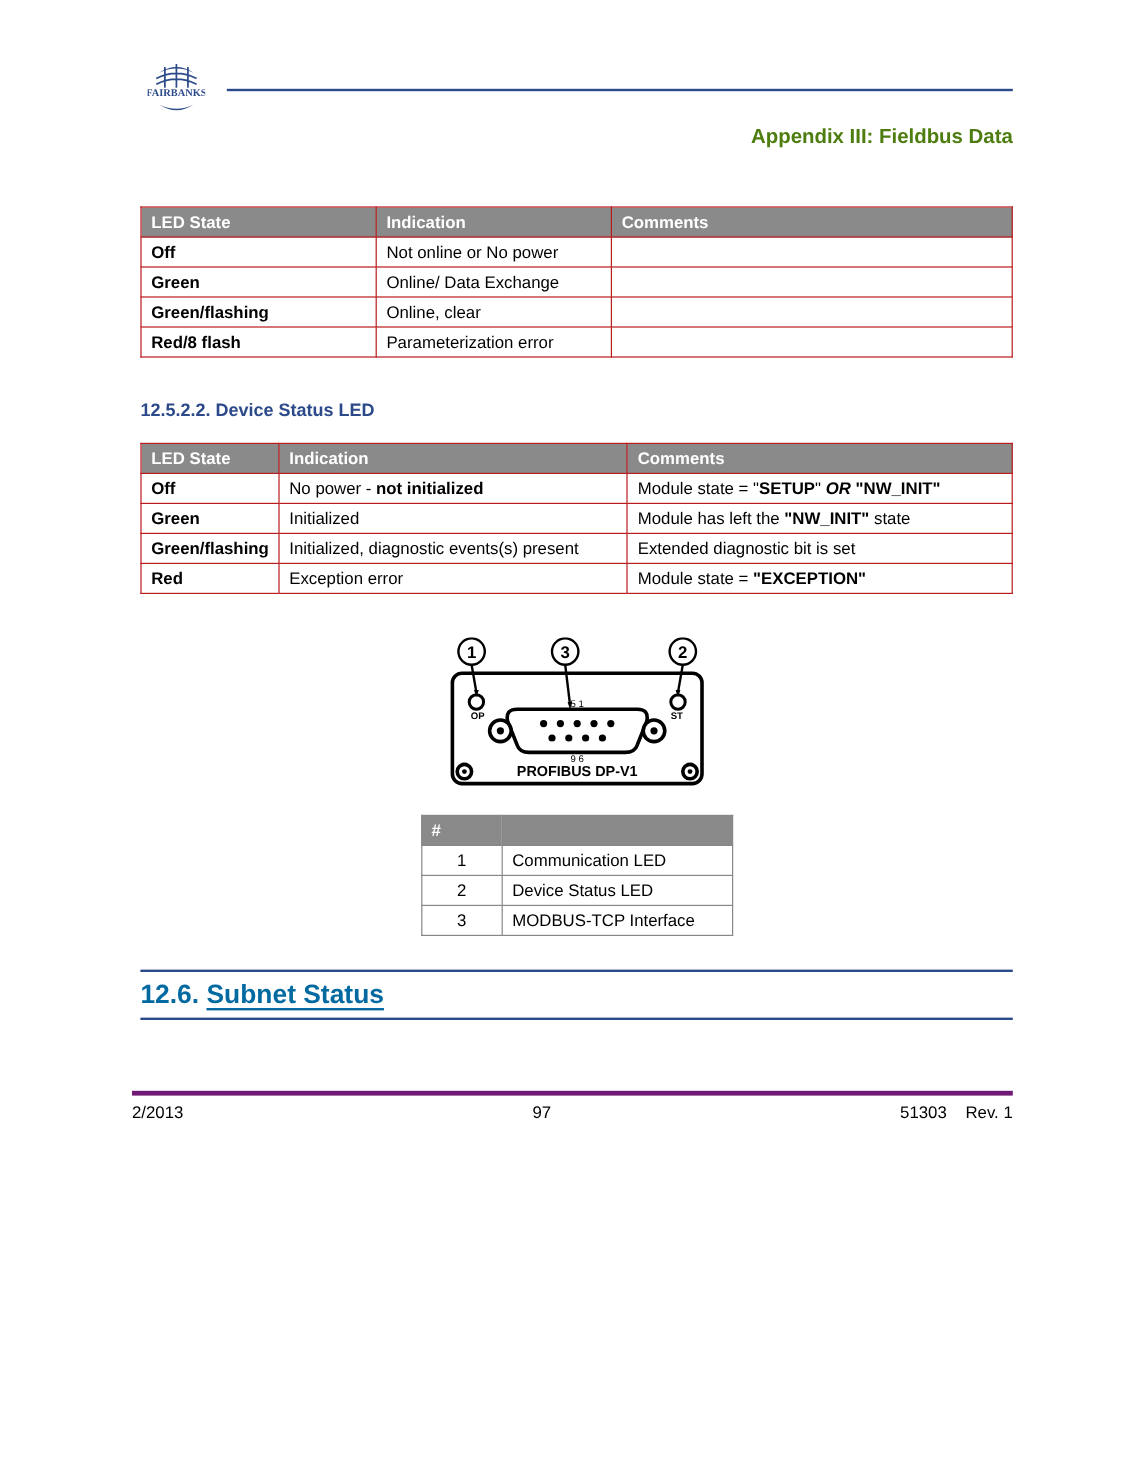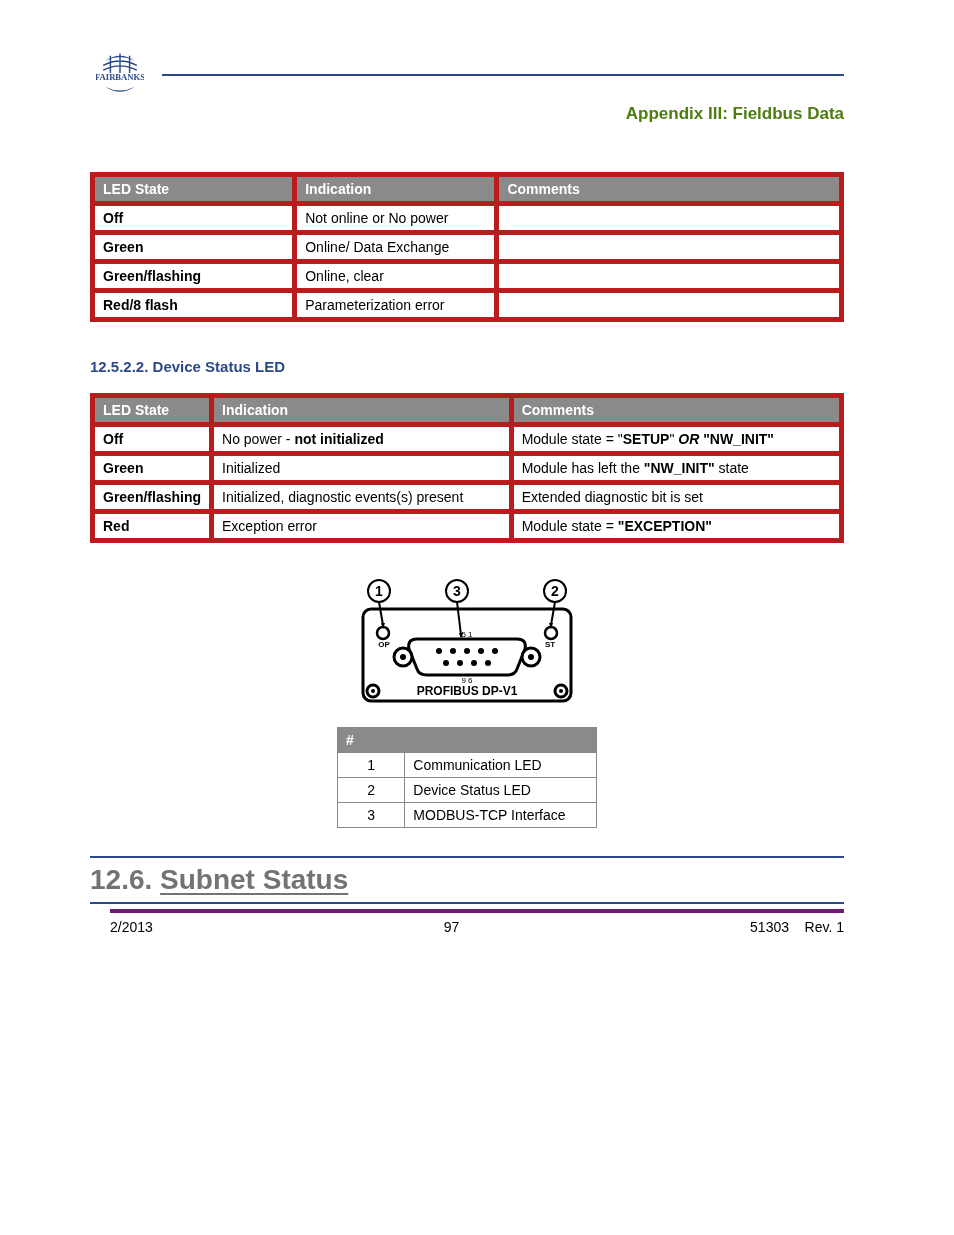--- a/index.html
+++ b/index.html
@@ -1,41 +1,41 @@
 <!DOCTYPE html>
 <html><head>
 <meta charset="utf-8">
 <style>
   * { box-sizing: border-box; }
   body { margin: 0; font-family: Arial, Helvetica, sans-serif; font-size: 14px; background: #fff; color: #000; }
-  .page { width: 954px; height: 983px; position: relative; padding: 50px 110px 0 90px; }
+  .page { width: 954px; height: 983px; position: relative; padding: 50px 110px 0 117px; }
   .logo-row { display: flex; align-items: center; margin-bottom: 10px; }
   .logo-wrap { width: 60px; height: 50px; display:flex; align-items:center; justify-content:center; }
   .logo-svg { width: 48px; height: 48px; }
   .header-hr { flex: 1; height: 0; border-top: 2px solid #2c4a8a; margin-left: 12px; }
   .appendix-title { text-align: right; color: #4d7c0f; font-weight: bold; font-size: 17px; margin-top: -6px; margin-bottom: 48px; }
   .section-sub { color: #2c4a8a; font-weight: bold; font-size: 15px; margin-bottom: 18px; }
   .tbl { width: 100%; border-collapse: collapse; margin-bottom: 36px; }
-  .tbl th, .tbl td { border: 5px solid #b91c1c; padding: 4px 8px; text-align: left; font-size: 14px; vertical-align: top; }
+  .tbl th, .tbl td { border: 1px solid #b91c1c; padding: 4px 8px; text-align: left; font-size: 14px; vertical-align: top; }
   .tbl th { background: #8a8a8a; color: #fff; font-weight: bold; }
   .dbl-left { border-left: 3px double #888; }
   .w-state { width: 27%; }
   .w-ind   { width: 27%; }
   .bold { font-weight: bold; }
   .t2 .c-state { width: 12%; }
   .t2 .c-ind   { width: 40%; }
   .diagram-wrap { display:flex; justify-content:center; margin-bottom: 18px; }
   .diag-svg { width: 220px; height: 130px; }
   .mini-tbl { width: 260px; border-collapse: collapse; margin: 0 auto 28px auto; }
   .mini-tbl th, .mini-tbl td { border: 1px solid #888; padding: 4px 8px; font-size: 14px; text-align:left; vertical-align: top;}
   .mini-tbl th { background: #8a8a8a; color:#fff; font-weight:bold;}
   .mini-tbl td.num { text-align:center; width: 26%; }
   .mini-dbl { border-left: 3px double #888; }
   .section-hr { border: none; border-top: 2px solid #2c4a8a; margin: 6px 0 6px 0; }
-  .sec-num-title { color:#737373; font-weight: bold; font-size: 28px; margin-bottom: 6px; }
+  .sec-num-title { color:#0369a1; font-weight: bold; font-size: 22px; margin-bottom: 6px; }
   .sec-num-title .u { text-decoration: underline; text-underline-offset: 4px; }
   .footer { position: absolute; left: 110px; right: 110px; bottom: 48px; border-top: 4px solid #701a75; padding-top: 6px; display: flex; justify-content: space-between; font-size: 14px; }
   .inline-bold { font-weight: bold; }
   .or-word { font-style: italic; }
 </style>
 </head>
 <body>
 
 <div class="page">
 

